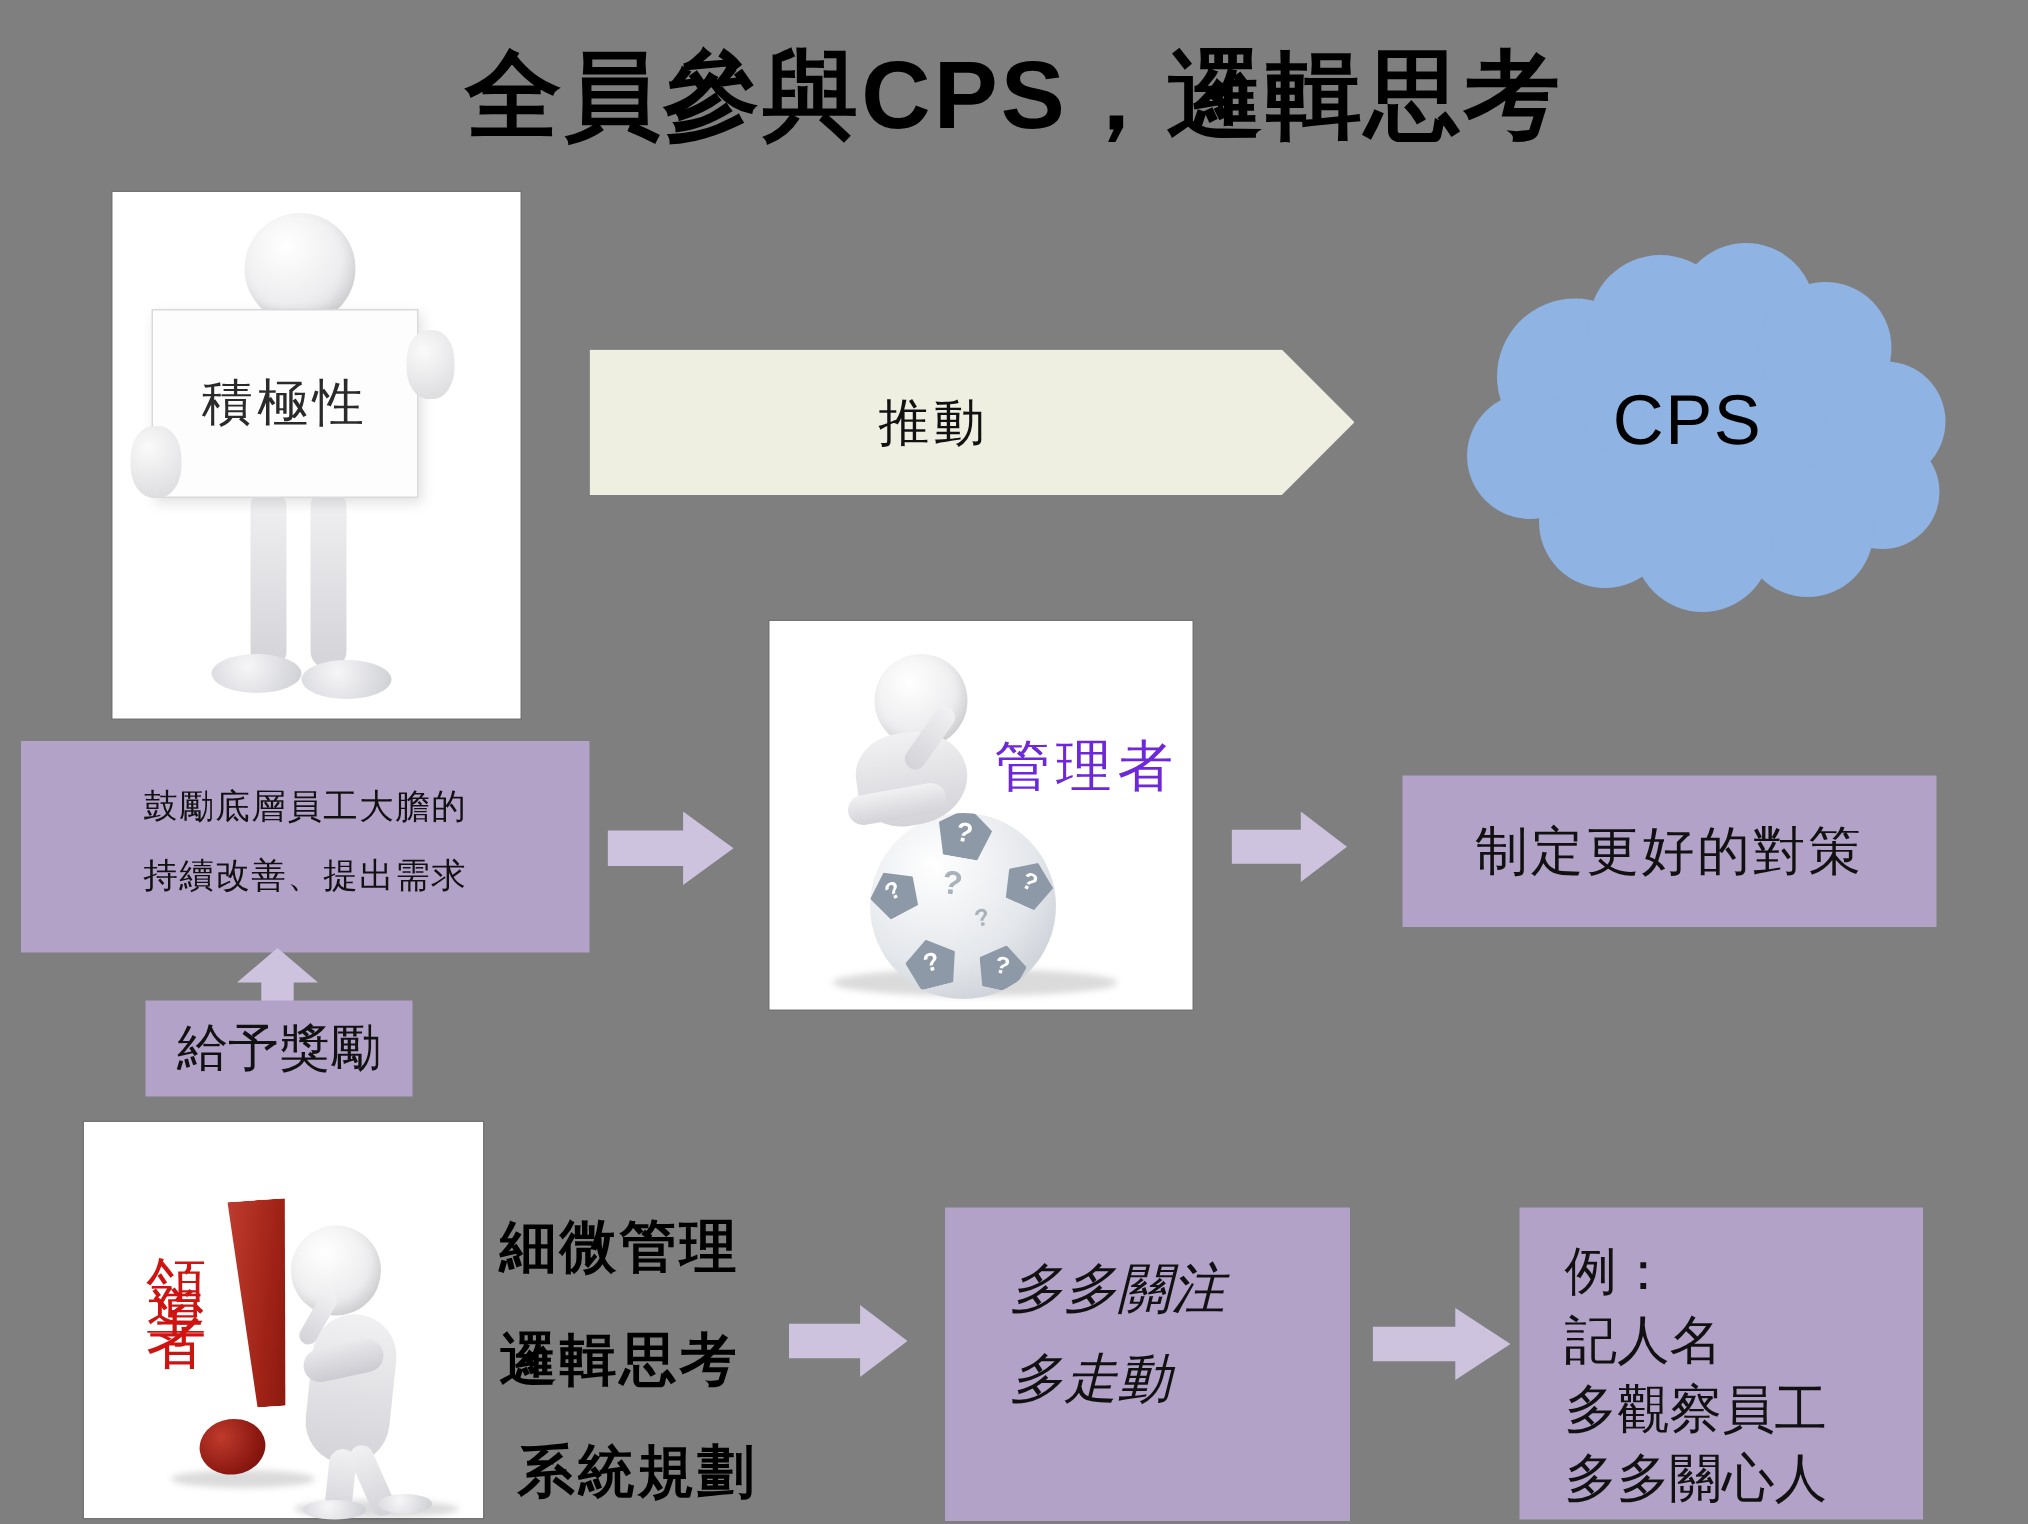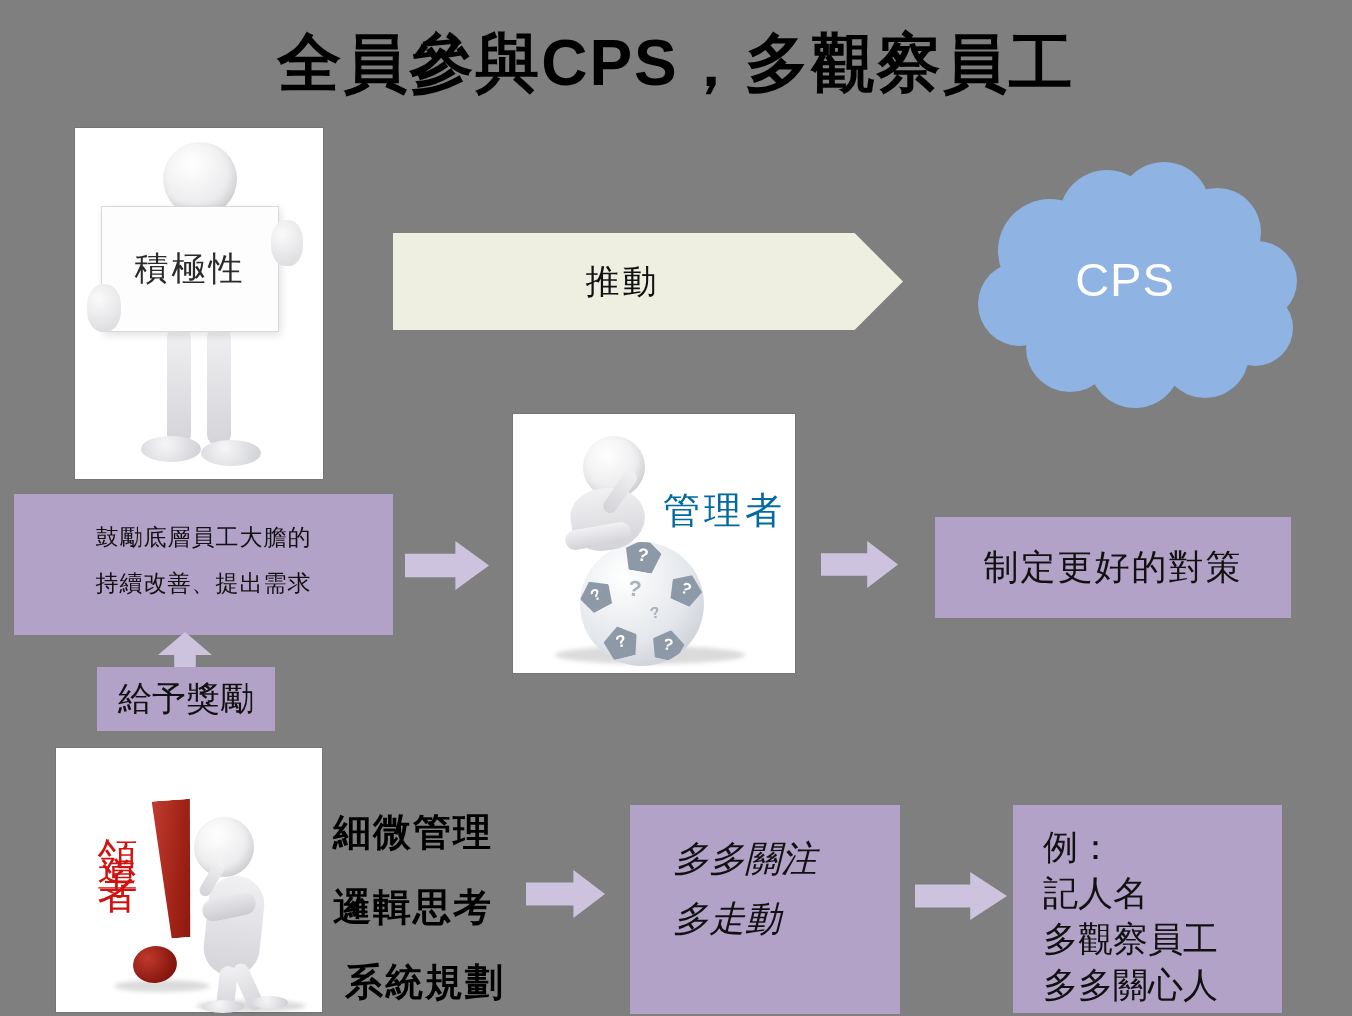--- a/index.html
+++ b/index.html
@@ -35,51 +35,51 @@
   }
   .arrow-up{
     background:#cdc3de;
     clip-path:polygon(50% 0, 100% 62%, 70% 62%, 70% 100%, 30% 100%, 30% 62%, 0 62%);
   }
   
   #cloud{left:972px; top:156px; width:326px; height:252px;}
   #cloud svg{position:absolute; left:0; top:0;}
   #cloud-label{
     left:0; top:96px; width:306px; text-align:center;
-    font-size:47px; color:#ffffff; letter-spacing:1px;
+    font-size:47px; color:#000000; letter-spacing:1px;
   }
   
   .serif{font-family:"Liberation Serif", serif;}
   #encourage-box{left:14px; top:494px; width:379px; height:141px; text-align:center;}
   #encourage-box .lines{padding-top:20px; font-size:23px; line-height:46px; letter-spacing:1px;}
   #strategy-box{left:935px; top:517px; width:356px; height:101px;}
   #strategy-box .ctr{font-size:35px; letter-spacing:2px;}
   #reward-box{left:97px; top:667px; width:178px; height:64px;}
   #reward-box .ctr{font-size:34px;}
   #skills{left:333px; top:795px; font-size:38px; font-weight:bold; color:#000; line-height:75px; letter-spacing:2px;}
   #skills .skill-line3{padding-left:12px;}
   #actions-box{left:630px; top:805px; width:270px; height:209px;}
   #actions-box .lines{padding:24px 0 0 43px; font-size:36px; line-height:60px;font-style:italic;}
   #examples-box{left:1013px; top:805px; width:269px; height:208px;}
   #examples-box .lines{padding:20px 0 0 30px; font-size:35px; line-height:46px;}
   
-  #img-initiative{left:75px; top:128px; width:248px; height:351px;}
+  #img-initiative{left:75px; top:128px; width:272px; height:351px;}
   .head{border-radius:50%; background:radial-gradient(circle at 38% 30%, #ffffff 0%, #ededef 55%, #d0d0d5 100%); box-shadow:inset -3px -4px 8px rgba(0,0,0,0.08);}
   .limb{background:linear-gradient(180deg,#f1f1f3,#d3d3d8); border-radius:14px;}
   .foot{border-radius:50%; background:radial-gradient(circle at 40% 30%, #f6f6f8, #cccdd2);}
   #sign{
     left:26px; top:78px; width:176px; height:124px; background:#fdfdfd;
     border:1px solid #d9d9d9; box-shadow:2px 3px 8px rgba(0,0,0,0.12);
     display:flex; align-items:center; justify-content:center;
     font-size:34px; color:#2a2a2a; letter-spacing:3px;
   }
   .hand{border-radius:45%; background:radial-gradient(circle at 35% 30%, #fafafa, #d8d8dc);}
   
   #img-manager{left:513px; top:414px; width:282px; height:259px;}
-  #manager-label{left:150px; top:72px; font-size:37px; color:#0369a1; letter-spacing:4px; font-weight:500;}
+  #manager-label{left:150px; top:72px; font-size:37px; color:#6d28d9; letter-spacing:4px; font-weight:500;}
   #ball{left:67px; top:128px; width:124px; height:124px; border-radius:50%;
     background:radial-gradient(circle at 35% 28%, #ffffff, #e4e7eb 55%, #c3c8d0 92%); overflow:hidden;}
   .patch{position:absolute; clip-path:polygon(50% 0, 100% 38%, 82% 100%, 18% 100%, 0 38%);
     background:#8d99a6; color:#fff; display:flex; align-items:center; justify-content:center;
     font-weight:bold; font-family:"Liberation Sans",sans-serif;}
   .qm-light{position:absolute; color:#a9b1bb; font-weight:bold;}
   
   #img-leader{left:56px; top:748px; width:266px; height:264px;}
   #leader-label{
     left:34px; top:58px; writing-mode:vertical-rl; text-orientation:upright;
@@ -96,21 +96,21 @@
     background:radial-gradient(circle at 35% 30%, #bf3a2c, #8a1810 65%, #6e0f08);
     transform:rotate(-8deg);
   }
   .soft-shadow{border-radius:50%; background:rgba(0,0,0,0.14); filter:blur(2px);}
 </style>
 </head>
 <body>
 
 <div id="slide">
 
-  <div id="title" class="abs">全員參與CPS，多觀察員工</div>
+  <div id="title" class="abs">全員參與CPS，邏輯思考</div>
 
   <div id="img-initiative" class="abs photo">
     <div class="abs head" style="left:88px; top:14px; width:74px; height:74px;"></div>
     <div class="abs limb" style="left:92px; top:198px; width:24px; height:120px;"></div>
     <div class="abs limb" style="left:132px; top:198px; width:24px; height:120px;"></div>
     <div class="abs foot" style="left:66px; top:308px; width:60px; height:26px;"></div>
     <div class="abs foot" style="left:126px; top:312px; width:60px; height:26px;"></div>
     <div id="sign" class="abs">
       <span>積極性</span>
     </div>

